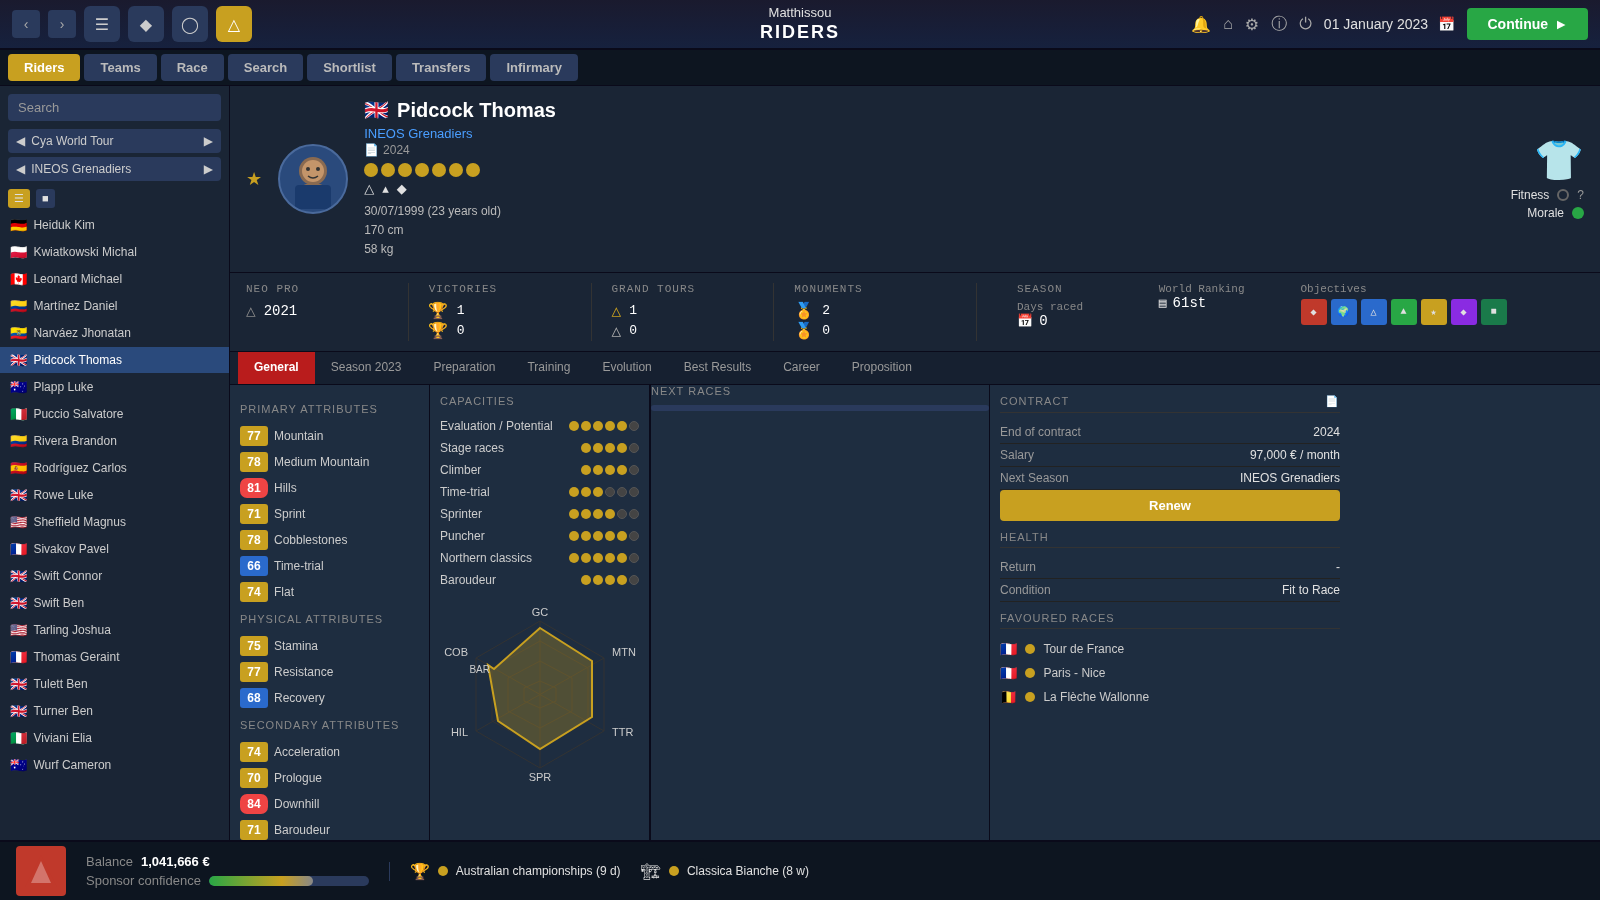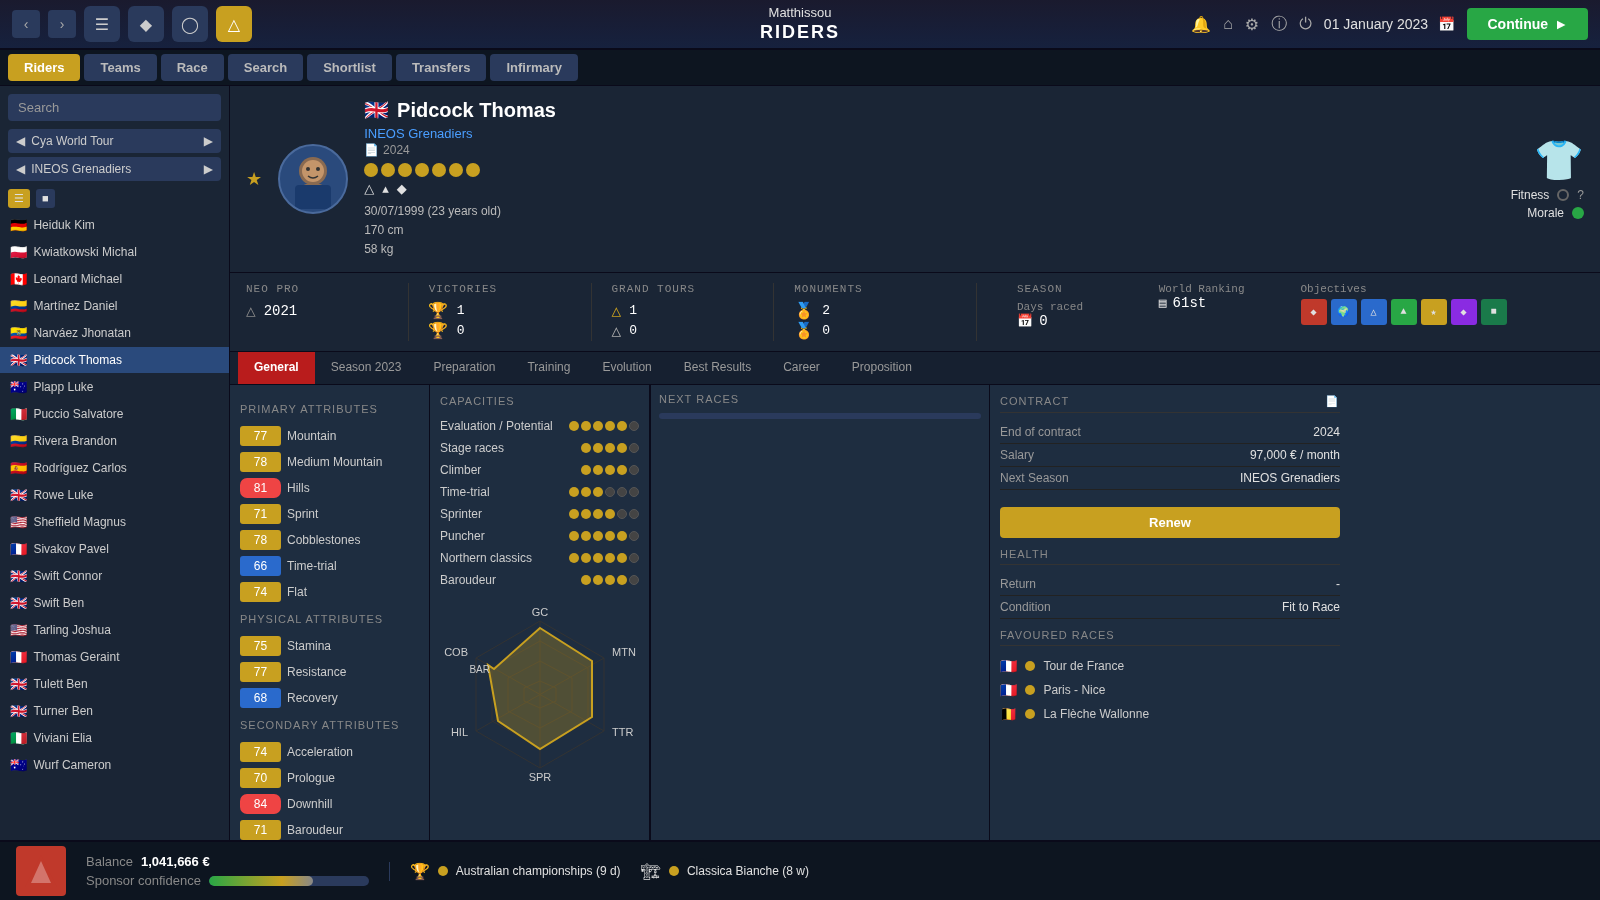--- a/index.html
+++ b/index.html
@@ -217,25 +217,25 @@
       margin-bottom: 8px;
       margin-top: 8px;
     }
     .attr-row {
       display: flex;
       align-items: center;
       gap: 6px;
       padding: 3px 0;
     }
     .attr-num {
-      width: 41px;
+      width: 28px;
       height: 20px;
       border-radius: 3px;
       font-size: 12px;
-      font-weight: normal;
+      font-weight: bold;
       display: flex; align-items: center; justify-content: center;
       color: #fff;
     }
     .attr-num.green { background: #ef4444; border-radius: 7px; }
     .attr-num.yellow { background: #c8a020; }
     .attr-num.blue { background: #2a6acc; }
     .attr-name { font-size: 12px; color: #ccc; }
 
     
     .cap-col {
@@ -257,21 +257,21 @@
       padding: 10px;
       display: flex;
       flex-direction: column;
       align-items: center;
       justify-content: center;
     }
 
     
     .next-races-col {
       width: 340px;
-      padding: 8px;
+      padding: 0;
       border-left: 1px solid #0a0a1a;
       border-right: 1px solid #0a0a1a;
     }
     .next-races-title { font-size: 11px; color: #888; text-transform: uppercase; letter-spacing: 1px; margin-bottom: 8px; }
     .race-bar { background: #2a3a5c; height: 6px; border-radius: 3px; margin-bottom: 8px; }
 
     
     .right-panel {
       width: 360px;
       padding: 10px;
@@ -300,21 +300,21 @@
     .contract-label { color: #999; }
     .contract-value { color: #e0e0e0; }
     .renew-btn {
       background: #c8a020;
       color: #fff;
       padding: 8px 20px;
       border-radius: 4px;
       cursor: pointer;
       text-align: center;
       font-weight: bold;
-      margin-top: 17px;
+      margin-top: 0;
       font-size: 13px;
     }
     .favoured-race-item {
       display: flex;
       align-items: center;
       gap: 8px;
       padding: 4px 0;
       font-size: 12px;
       color: #ccc;
     }

